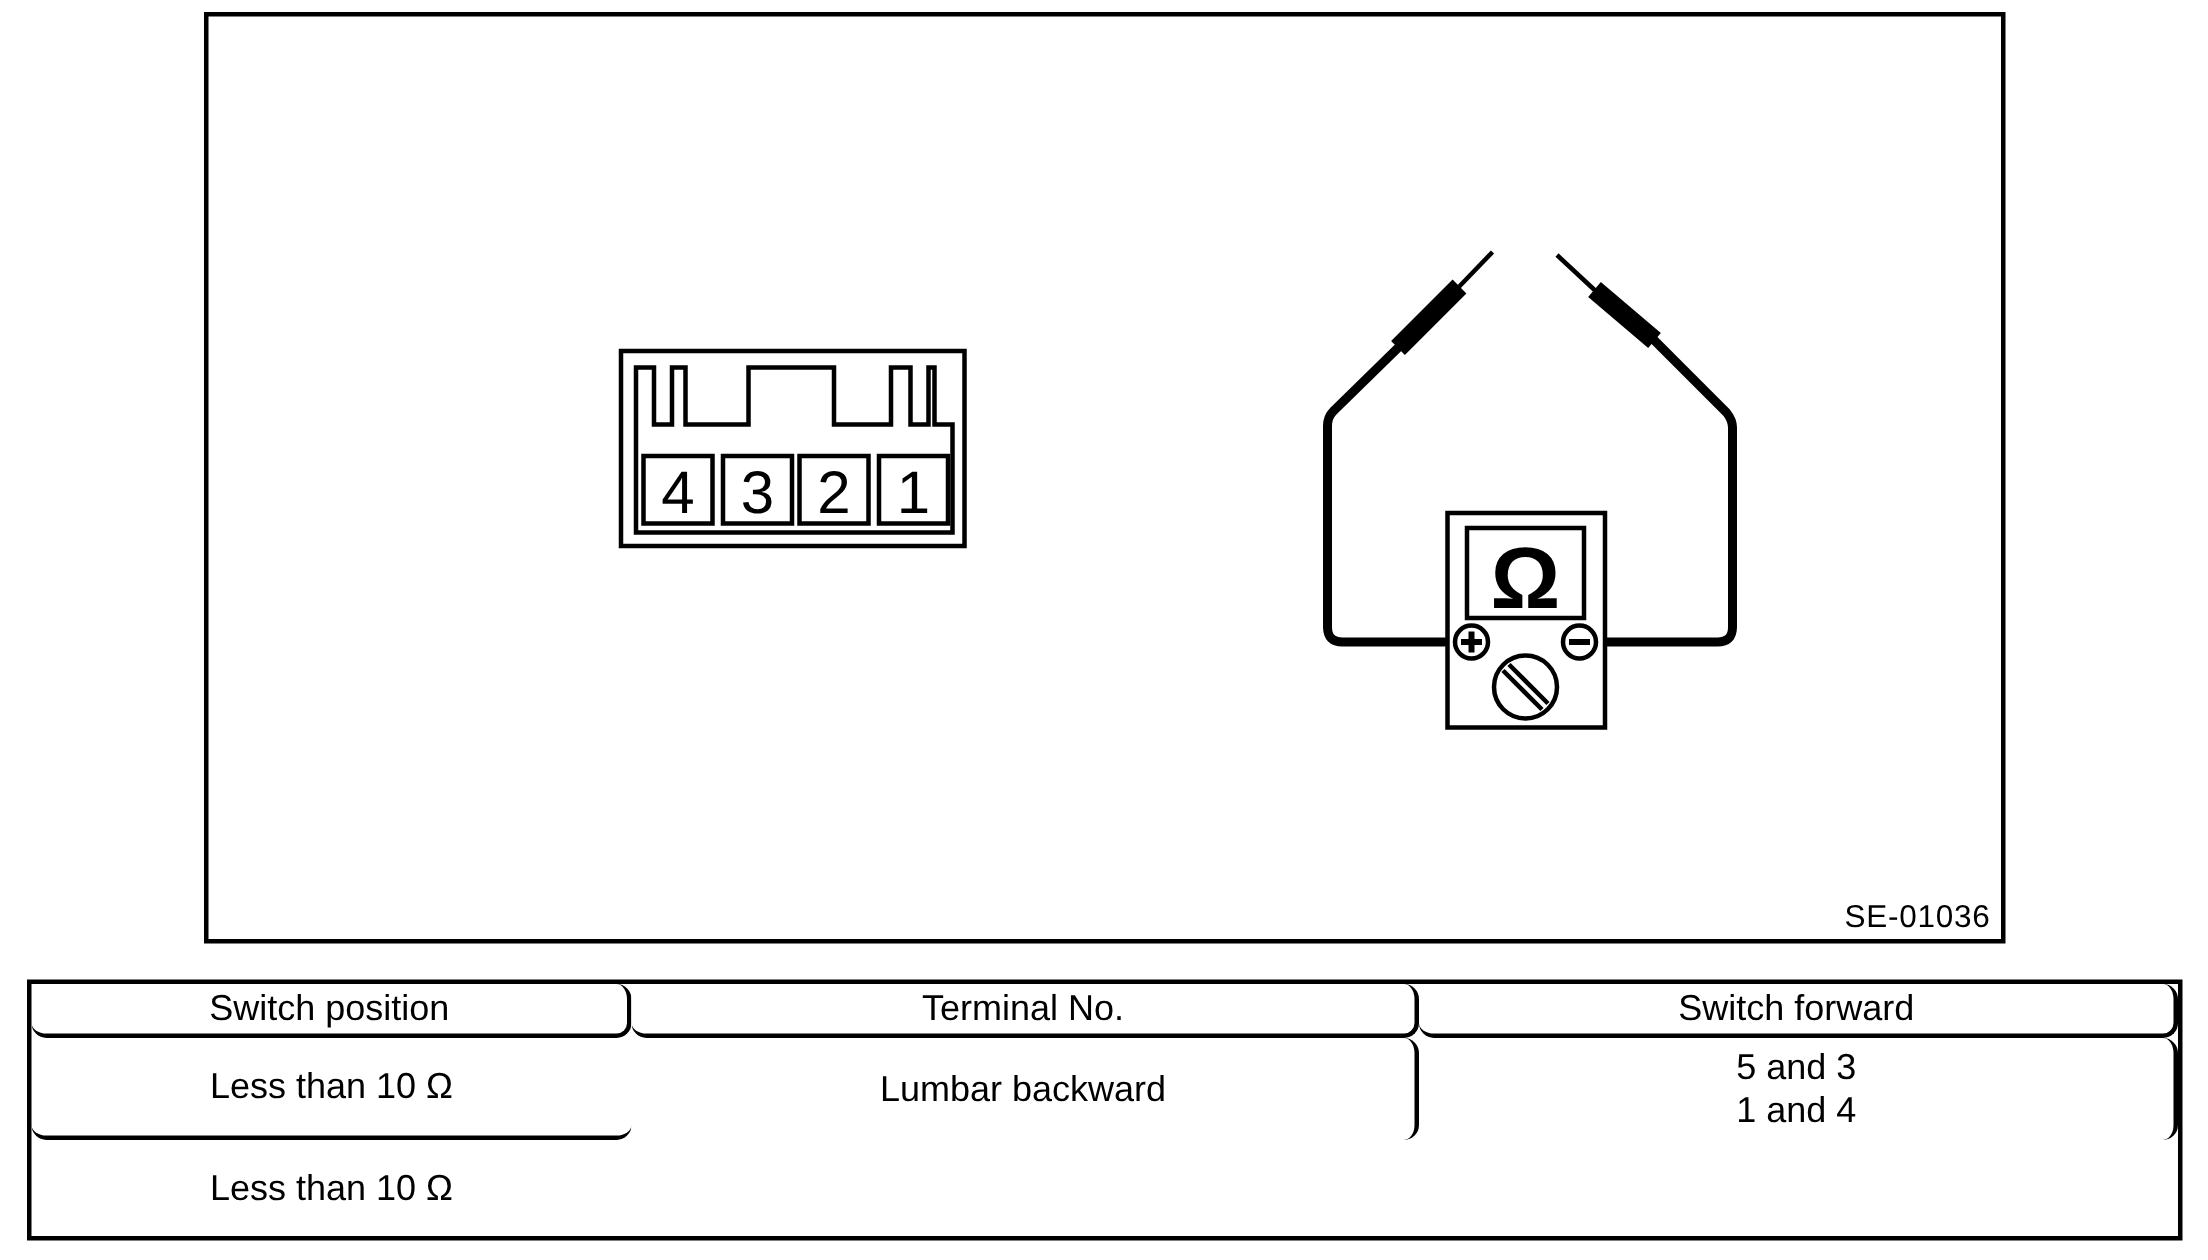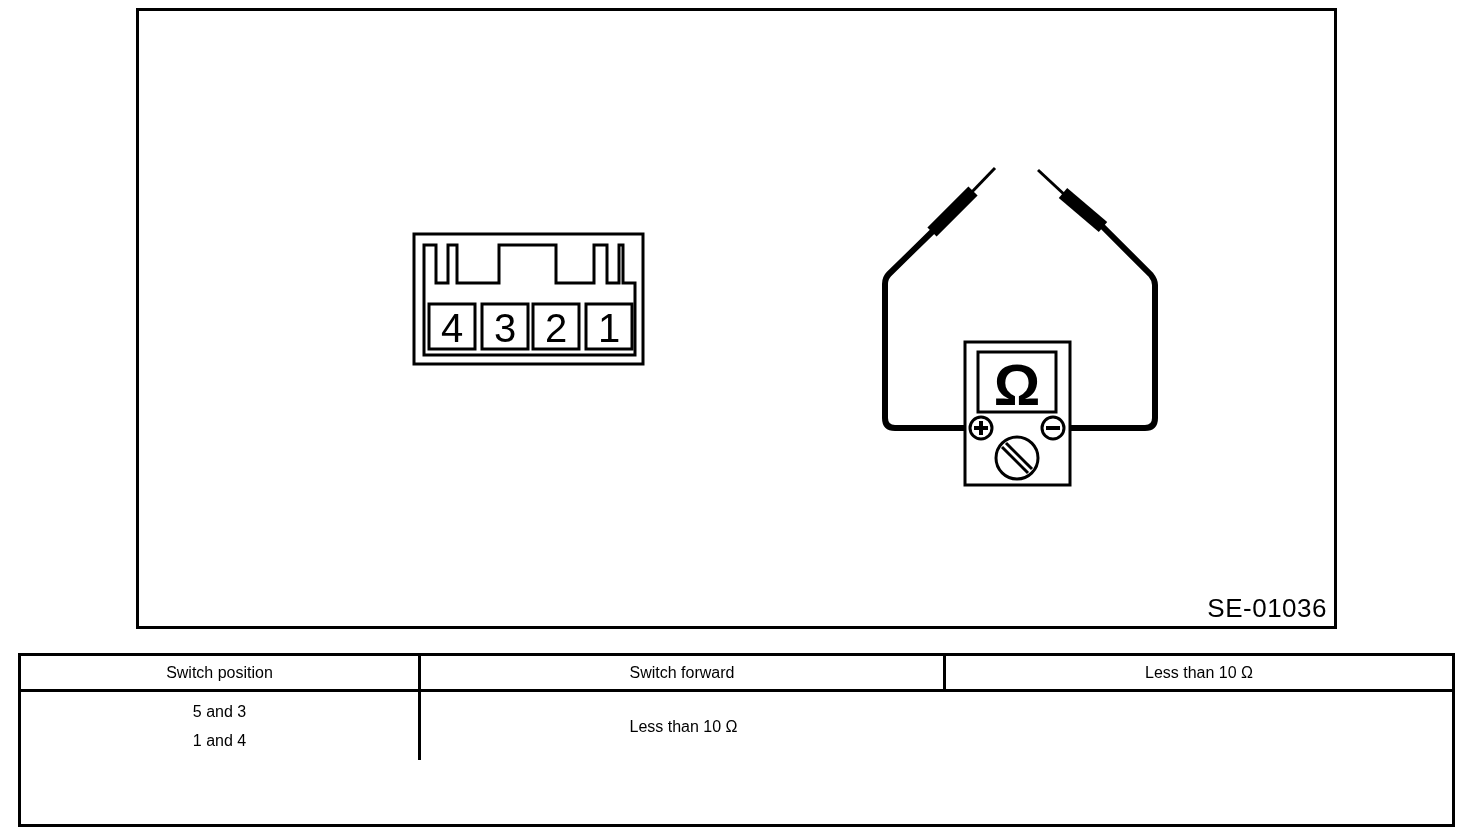--- a/index.html
+++ b/index.html
@@ -15,41 +15,42 @@
     position: absolute;
     left: 136px; top: 8px;
     width: 1201px; height: 621px;
     border: 3px solid #000;
     background: #fff;
   }
   .diagram-svg { position: absolute; left: 0; top: 0; }
   .figure-code {
     position: absolute;
     right: 7px; bottom: 2px;
-    font-size: 26px;
+    font-size: 21px;
     letter-spacing: 0.5px;
   }
   .spec-table {
     position: absolute;
     left: 18px; top: 653px;
     width: 1437px; height: 174px;
     border: 3px solid #000;
     display: grid;
     grid-template-columns: 400px 525px 1fr;
     grid-template-rows: 36px 68px 1fr;
     background: #fff;
   }
   .cell {
     display: flex;
     flex-direction: column;
     align-items: center;
     justify-content: center;
-    font-size: 16px;
+    font-size: 24px;
     line-height: 29px;
     text-align: right;
+    border-radius: 10px;
   }
   .cell.col-1, .cell.col-2 { border-right: 3px solid #000; }
   .cell.row-h, .cell.row-1 { border-bottom: 3px solid #000; }
   svg text {
     font-family: "Liberation Sans", sans-serif;
     fill: #000;
   }
   .terminal-digit { font-size: 40px; }
   .omega-glyph { font-size: 58px; font-weight: bold; }
 </style>
@@ -116,22 +117,24 @@
         <line x1="863" y1="436" x2="889" y2="462" stroke-width="3"></line>
       </g>
     </g>
   </svg>
 
   <div class="figure-code">SE-01036</div>
 </div>
 
 <div class="spec-table">
   <div class="cell col-1 row-h">Switch position</div>
+  <div class="cell col-2 row-h">Terminal No.</div>
 
   <div class="cell col-1 row-1">Switch forward</div>
   <div class="cell col-3 row-1">Less than 10 Ω</div>
 
+  <div class="cell col-1 row-2">Lumbar backward</div>
   <div class="cell col-2 row-2">
     <div>5 and 3</div>
     <div>1 and 4</div>
   </div>
   <div class="cell col-3 row-2">Less than 10 Ω</div>
 </div>
 
 </body></html>

